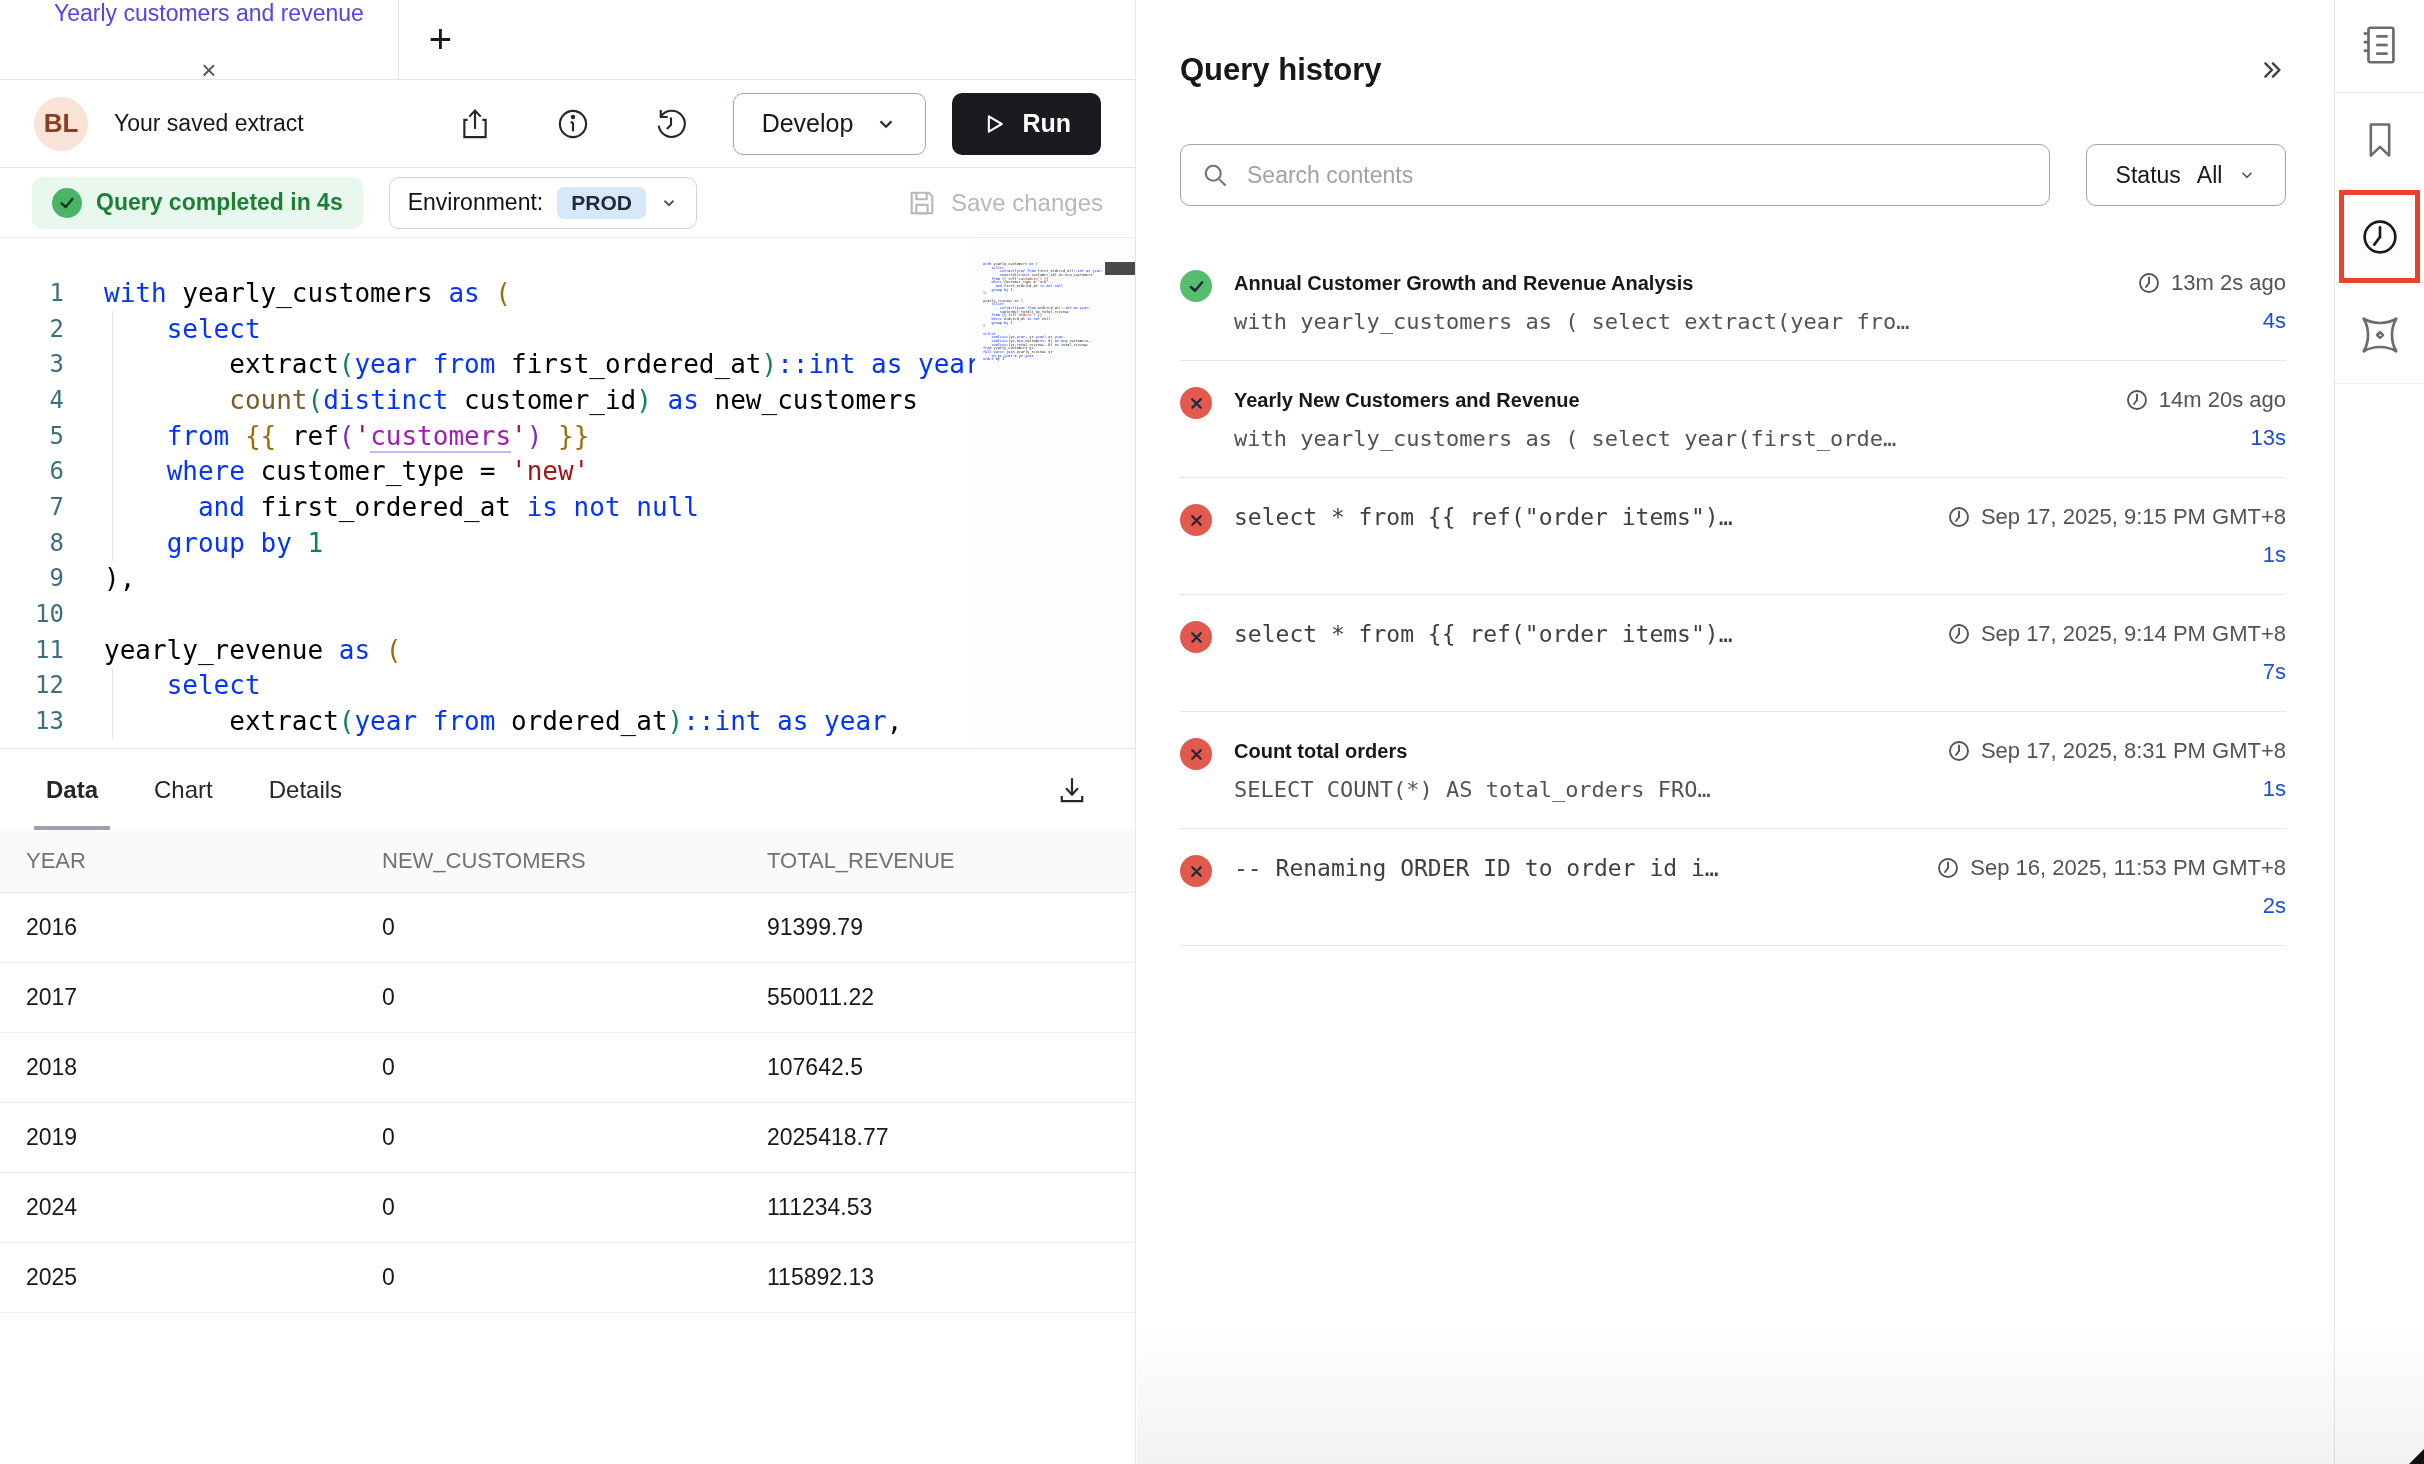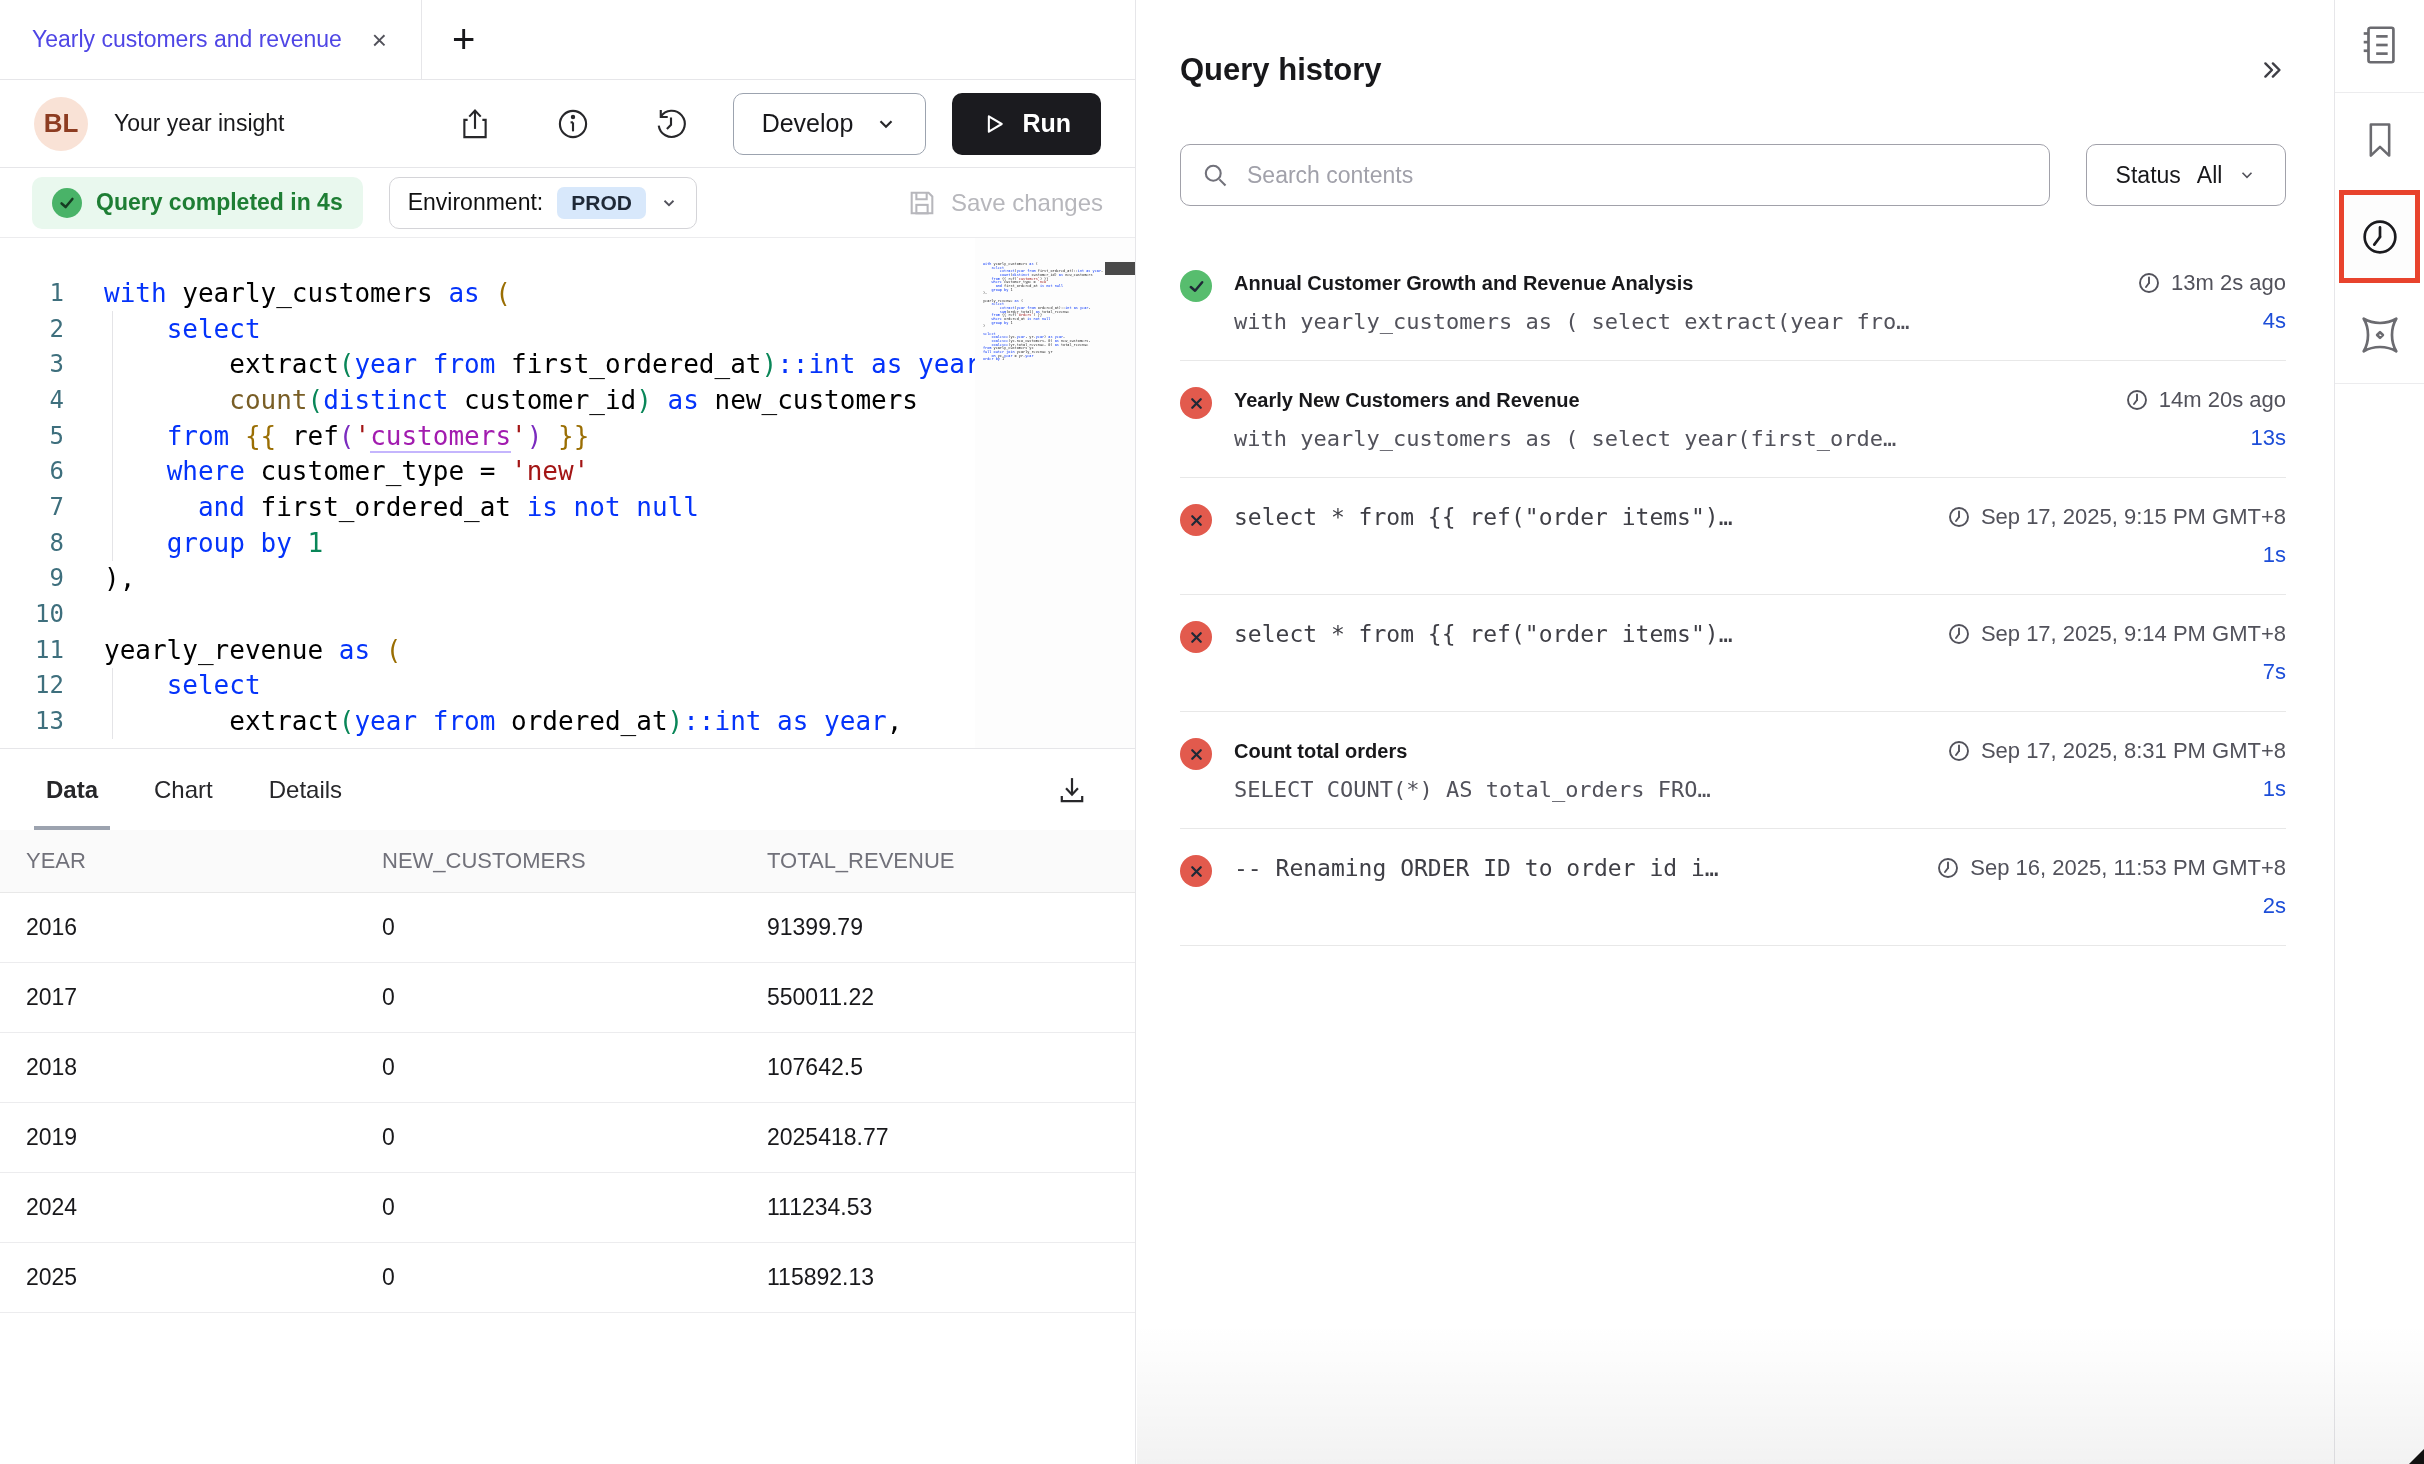--- a/index.html
+++ b/index.html
@@ -8,21 +8,21 @@
   }
   *{box-sizing:border-box;}
   html,body{margin:0;padding:0;}
   body{width:2424px;height:1464px;overflow:hidden;background:#fff;color:#111;
        font-family:"Liberation Sans",sans-serif;position:relative;}
   .app{display:flex;width:100%;height:100%;}
 
   
   .left{width:1136px;flex:0 0 1136px;border-right:1px solid var(--border);display:flex;flex-direction:column;}
   .tabbar{height:80px;border-bottom:1px solid var(--border);display:flex;align-items:stretch;flex:0 0 80px;}
-  .tab{display:flex;align-items:center;gap:30px;padding:0 34px 0 32px;border-right:1px solid var(--border);}
+  .tab{display:flex;align-items:center;gap:30px;padding:0 34px 0 54px;border-right:1px solid var(--border);flex-direction:column;}
   .tab-title{color:var(--accent);font-size:23px;}
   .tab-close{color:#52525b;font-size:26px;line-height:1;cursor:pointer;}
   .newtab{display:flex;align-items:center;padding:0 0 0 30px;font-size:40px;font-weight:300;color:#18181b;}
 
   .toolbar{height:88px;flex:0 0 88px;display:flex;align-items:center;padding:0 34px;border-bottom:1px solid var(--border);}
   .avatar{width:54px;height:54px;border-radius:50%;background:#f9e2d6;color:#8d3c21;font-weight:700;
           font-size:26px;display:flex;align-items:center;justify-content:center;margin-right:26px;flex:0 0 54px;}
   .tb-title{font-size:23px;color:#18181b;}
   .tb-icons{margin-left:auto;display:flex;align-items:center;gap:62px;margin-right:44px;}
   .icon-btn{width:36px;height:36px;display:flex;align-items:center;justify-content:center;cursor:pointer;}
@@ -120,21 +120,21 @@
     <div class="tabbar">
       <div class="tab">
         <span class="tab-title">Yearly customers and revenue</span>
         <span class="tab-close">×</span>
       </div>
       <div class="newtab">+</div>
     </div>
 
     <div class="toolbar">
       <div class="avatar">BL</div>
-      <div class="tb-title">Your year insight</div>
+      <div class="tb-title">Your saved extract</div>
       <div class="tb-icons">
         <span class="icon-btn">
           <svg width="36" height="36" viewBox="0 0 44 44" fill="none" stroke-width="2.6">
             <path d="M13 17 H9 V38 H35 V17 H31"></path>
               <path d="M22 28 V6"></path>
               <path d="M15 13 L22 5.5 L29 13"></path>
           </svg>
         </span>
         <span class="icon-btn">
           <svg width="36" height="36" viewBox="0 0 44 44" fill="none" stroke-width="2.6">

